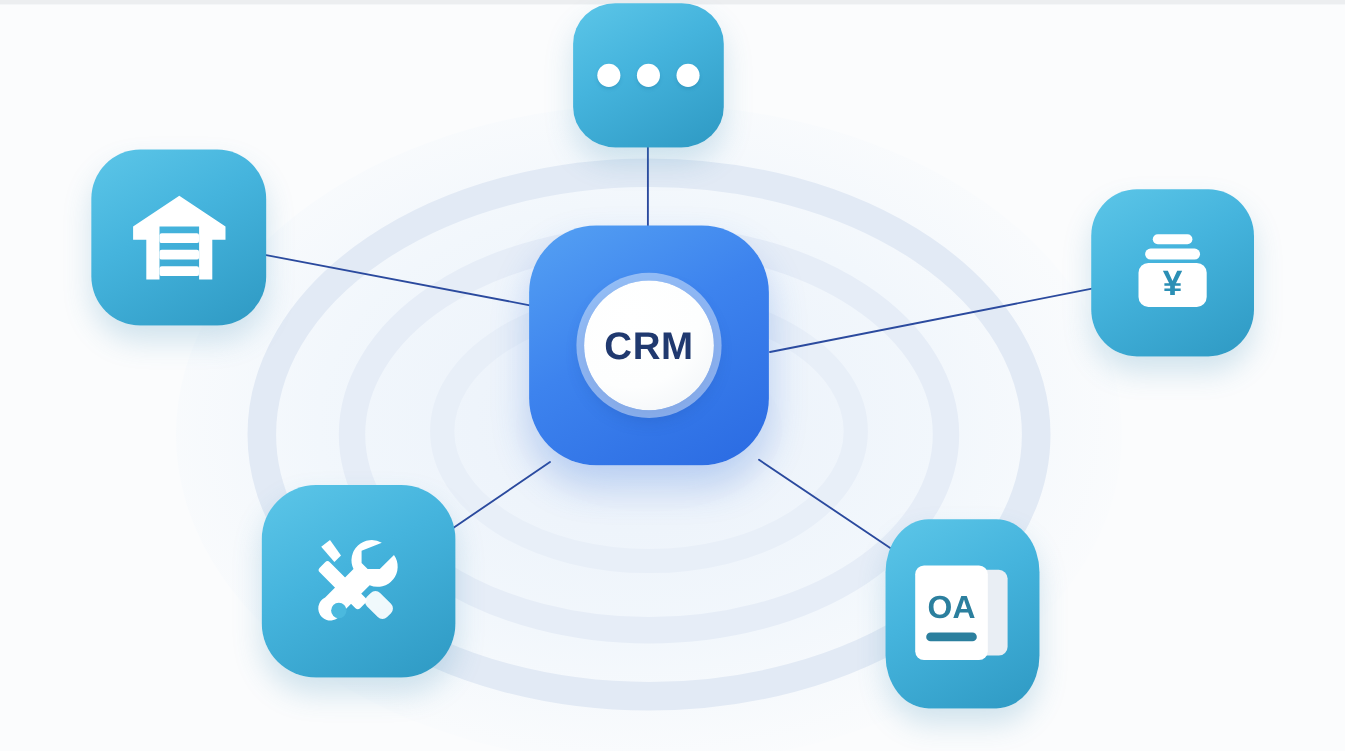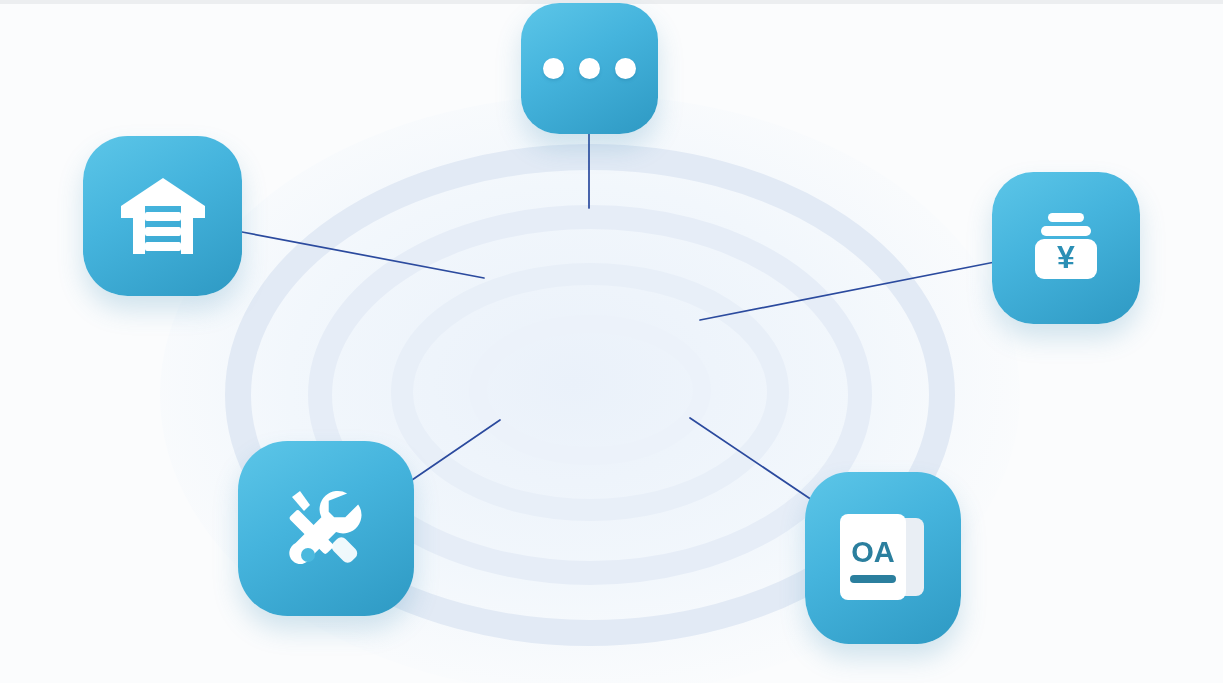--- a/index.html
+++ b/index.html
@@ -136,20 +136,27 @@
   <svg class="links" viewBox="0 0 1223 683" xmlns="http://www.w3.org/2000/svg">
     <g stroke="#2b4a9e" stroke-width="1.7" fill="none" stroke-linecap="round">
       <line x1="589" y1="208" x2="589" y2="134"></line>
       <line x1="484" y1="278" x2="242" y2="232"></line>
       <line x1="700" y1="320" x2="995" y2="262"></line>
       <line x1="500" y1="420" x2="412" y2="480"></line>
       <line x1="690" y1="418" x2="812" y2="500"></line>
     </g>
   </svg>
 
+  <div class="node" style="left:481px; top:205px; width:218px; height:218px;">
+    <div class="tile tile-center">
+      <div class="crm-badge">
+        <span class="crm-text">CRM</span>
+      </div>
+    </div>
+  </div>
 
   <div class="node" style="left:521px; top:3px; width:137px; height:131px;">
     <div class="tile tile-teal">
       <div class="dots">
         <span class="dot"></span>
         <span class="dot"></span>
         <span class="dot"></span>
       </div>
     </div>
   </div>
@@ -188,21 +195,21 @@
           <rect x="60" y="58" width="17" height="26" rx="6" transform="rotate(-45 68.5 71)" opacity="0.92"></rect>
 
           <path d="M86 20 a20 20 0 0 0 -28 26 L30 74 a12 12 0 1 0 16 16 L74 62 a20 20 0 0 0 24 -30
                    L84 46 L72 46 L66 40 L66 28 Z" transform="translate(-8,-4) scale(0.92)"></path>
           <circle cx="32" cy="76" r="7" fill="#4bb9de"></circle>
         </g>
       </svg>
     </div>
   </div>
 
-  <div class="node" style="left:805px; top:472px; width:156px; height:172px;">
+  <div class="node" style="left:805px; top:472px; width:140px; height:172px;">
     <div class="tile tile-teal">
       <svg class="icon-svg" width="102" height="98" viewBox="0 0 102 98" xmlns="http://www.w3.org/2000/svg">
 
         <rect x="30" y="9" width="62" height="78" rx="8" fill="#e9eef4"></rect>
 
         <rect x="8" y="5" width="66" height="86" rx="8" fill="#ffffff"></rect>
         <text x="41" y="53" text-anchor="middle" font-family="'Liberation Sans', sans-serif" font-size="29" font-weight="bold" fill="#2b7f9e">OA</text>
         <rect x="18" y="66" width="46" height="8" rx="4" fill="#2b7f9e"></rect>
       </svg>
     </div>

